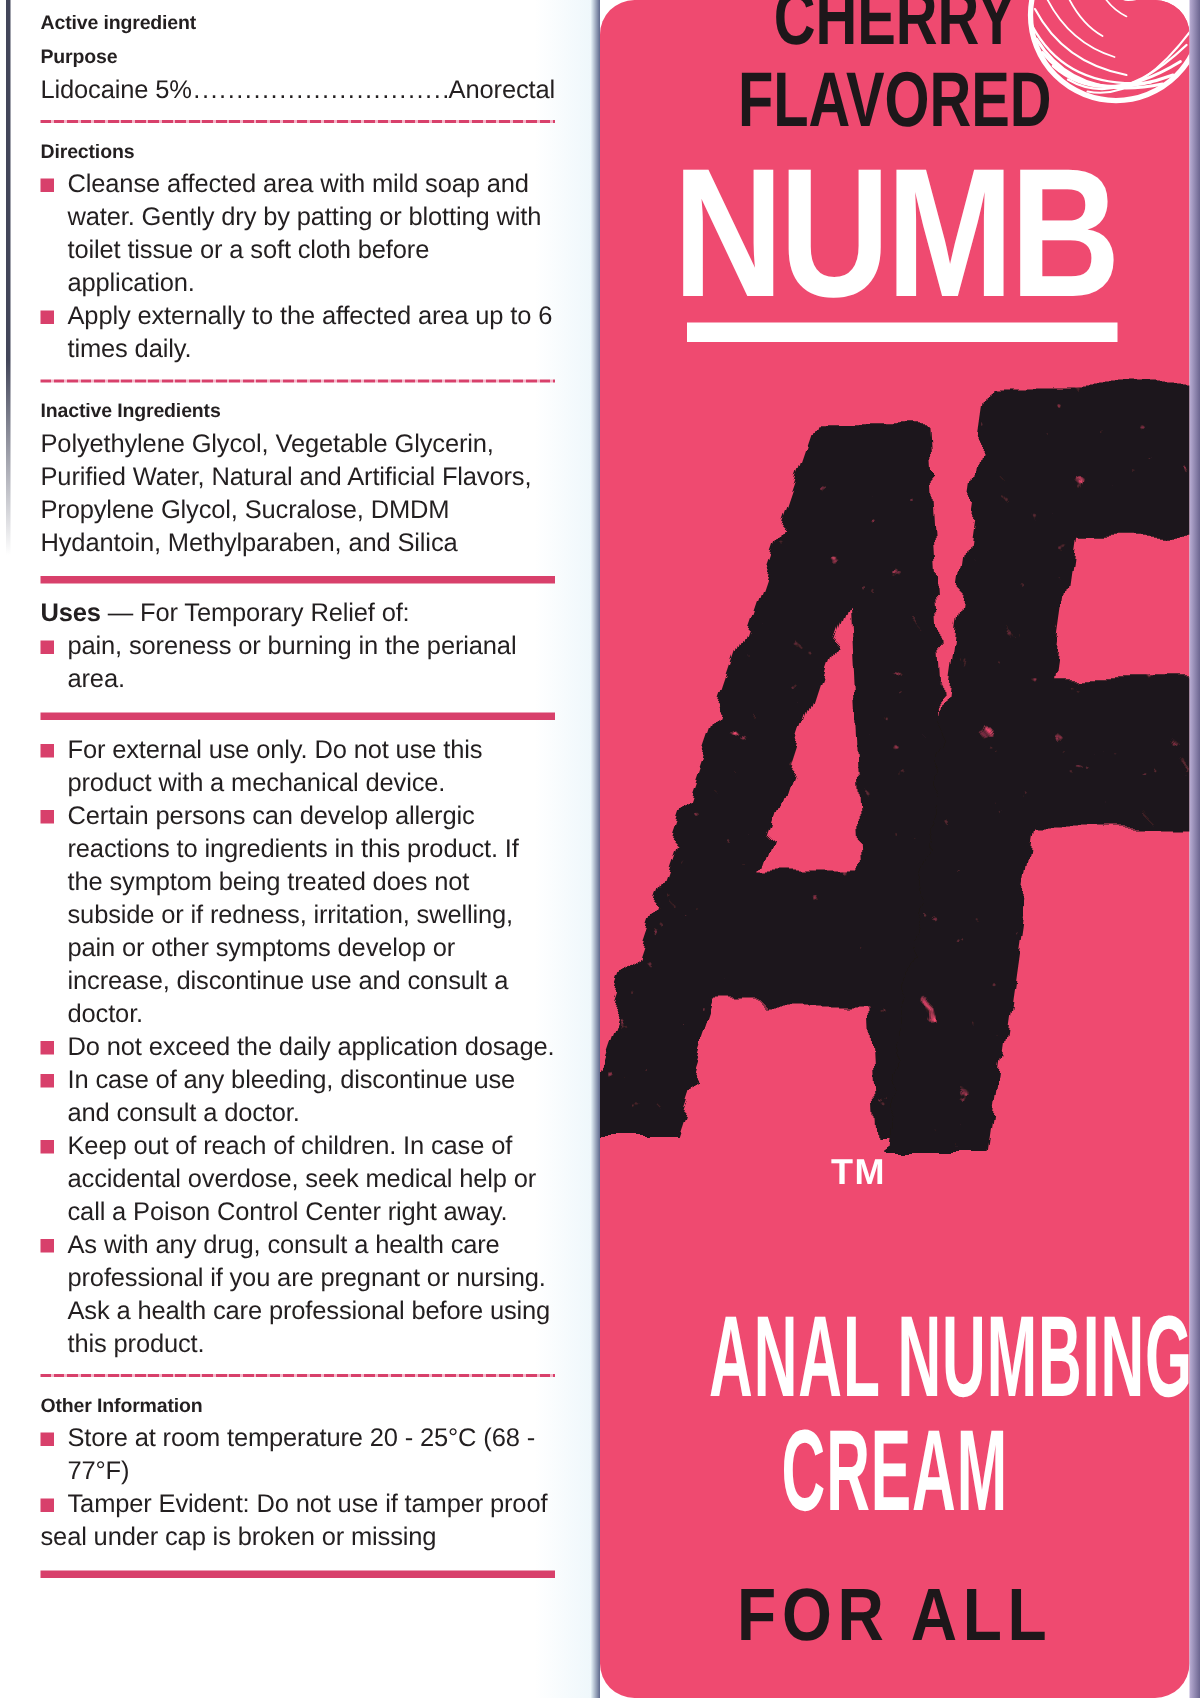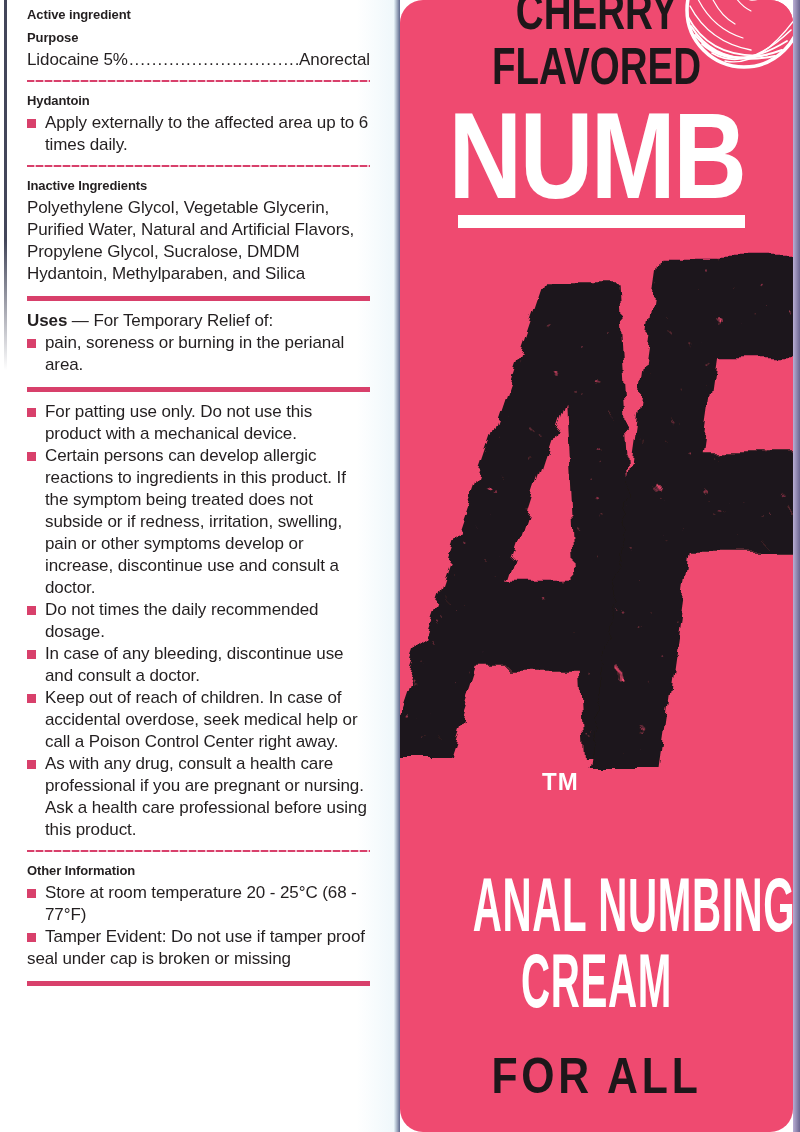--- a/index.html
+++ b/index.html
@@ -66,21 +66,21 @@
     letter-spacing:-3px;
     transform:scale(0.85,1.02);transform-origin:50% 0;
   }
   .brand-underline{
     position:absolute;left:58px;top:215px;width:287px;height:13px;
     background:#ffffff;
   }
   .af-art{position:absolute;left:0;top:246px;width:400px;height:528px;overflow:visible;}
   .af-letter{fill:var(--panel-ink,#1d171a);}
   .tm{
-    position:absolute;left:142px;top:768px;
+    position:absolute;left:154px;top:768px;
     color:#ffffff;font-weight:700;font-size:24px;letter-spacing:1px;
   }
   .pn{
     position:absolute;left:0;width:100%;text-align:center;color:#ffffff;
     font-weight:700;font-size:64px;line-height:1;
     transform:scale(0.63,1.2);transform-origin:50% 0;
     letter-spacing:1px;white-space:nowrap;
   }
   .pn1{top:866px;}
   .pn2{top:942px;}
@@ -115,46 +115,50 @@
 
   <div class="facts" id="facts">
       <div class="fh">Active ingredient</div>
       <div class="fh">Purpose</div>
       <div class="leader">
         <span>Lidocaine 5%</span>
         <span class="dots">..........................................................................................</span>
         <span>Anorectal</span>
       </div>
       <div class="rule thin"></div>
-      <div class="fh">Hydantoin</div>
+      <div class="fh">Directions</div>
+      <div class="fb">
+        <span class="sq"></span>
+        <span class="bt">Cleanse affected area with mild soap and water. Gently dry by patting or blotting with toilet tissue or a soft cloth before application.</span>
+      </div>
       <div class="fb">
         <span class="sq"></span>
         <span class="bt">Apply externally to the affected area up to 6 times daily.</span>
       </div>
       <div class="rule thin"></div>
       <div class="fh">Inactive Ingredients</div>
       <div class="fp">Polyethylene Glycol, Vegetable Glycerin, Purified Water, Natural and Artificial Flavors, Propylene Glycol, Sucralose, DMDM Hydantoin, Methylparaben, and Silica</div>
       <div class="rule thick"></div>
       <div class="fp"><b>Uses</b> — For Temporary Relief of:</div>
       <div class="fb">
         <span class="sq"></span>
         <span class="bt">pain, soreness or burning in the perianal area.</span>
       </div>
       <div class="rule thick"></div>
       <div class="fb">
         <span class="sq"></span>
-        <span class="bt">For patting use only. Do not use this product with a mechanical device.</span>
+        <span class="bt">For external use only. Do not use this product with a mechanical device.</span>
       </div>
       <div class="fb">
         <span class="sq"></span>
         <span class="bt">Certain persons can develop allergic reactions to ingredients in this product. If the symptom being treated does not subside or if redness, irritation, swelling, pain or other symptoms develop or increase, discontinue use and consult a doctor.</span>
       </div>
       <div class="fb">
         <span class="sq"></span>
-        <span class="bt">Do not times the daily recommended dosage.</span>
+        <span class="bt">Do not exceed the daily application dosage.</span>
       </div>
       <div class="fb">
         <span class="sq"></span>
         <span class="bt">In case of any bleeding, discontinue use and consult a doctor.</span>
       </div>
       <div class="fb">
         <span class="sq"></span>
         <span class="bt">Keep out of reach of children. In case of accidental overdose, seek medical help or call a Poison Control Center right away.</span>
       </div>
       <div class="fb">

